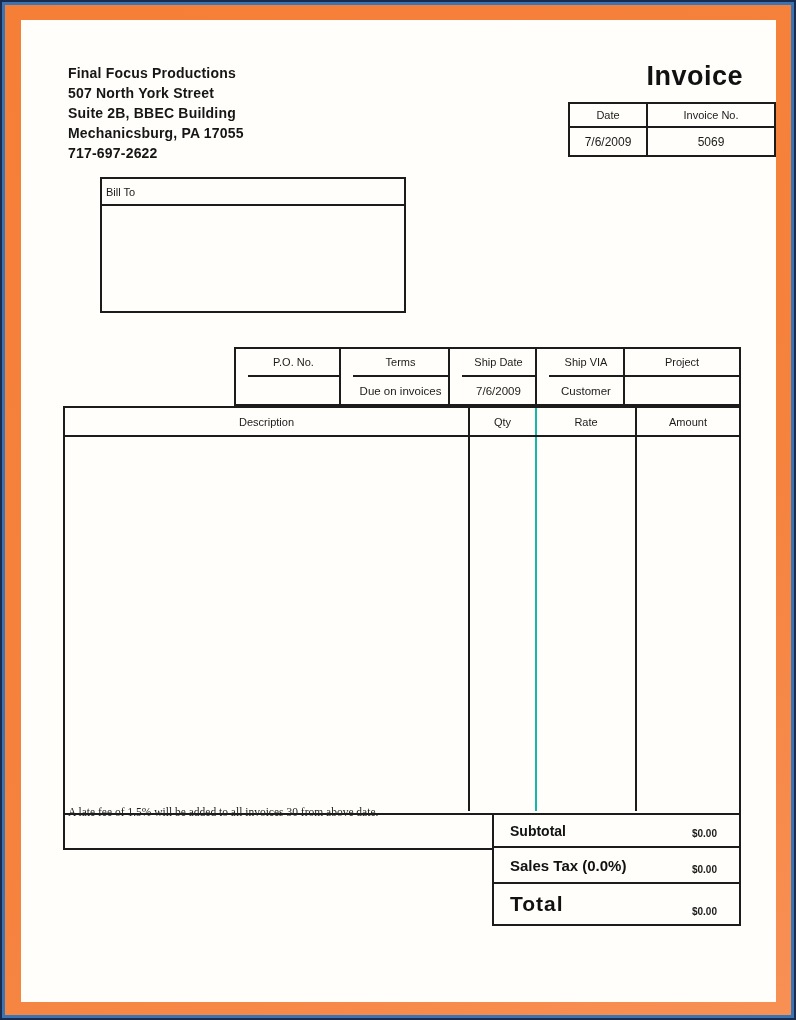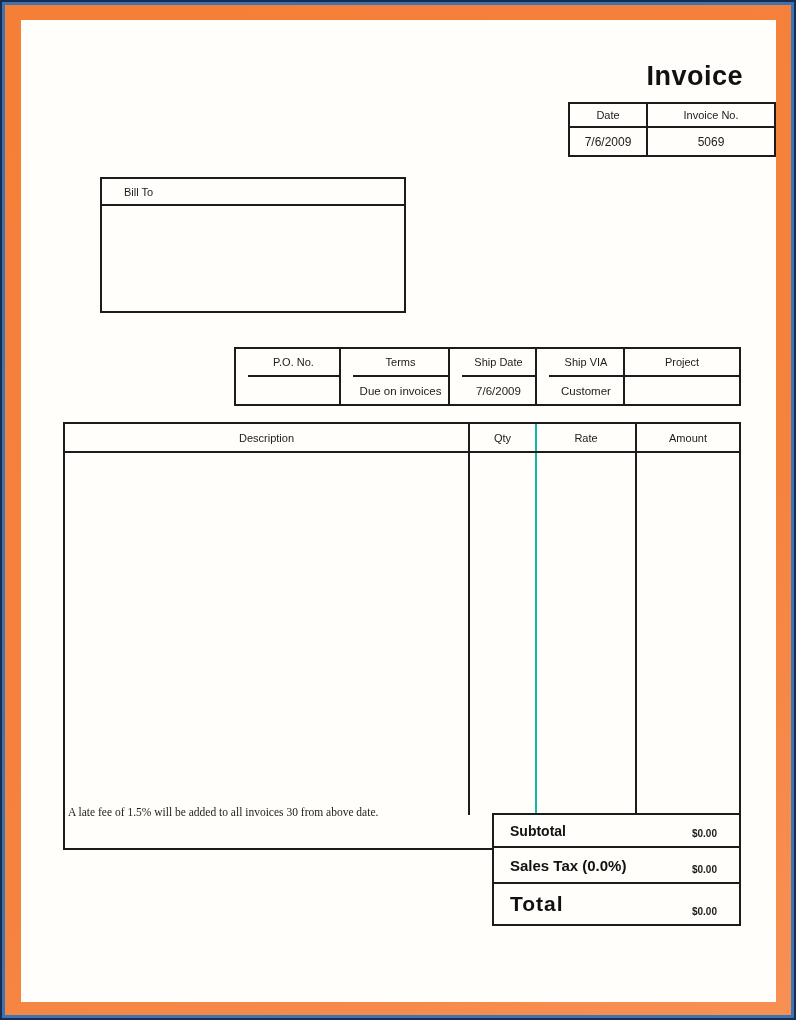--- a/index.html
+++ b/index.html
@@ -52,41 +52,41 @@
   .meta-table .hdr { border-bottom: 2px solid #1c1c1c; }
   .meta-table .c1 { border-right: 2px solid #1c1c1c; }
   .meta-table .val { font-size: 12px; }
   
   .bill-to {
     position: absolute; left: 100px; top: 177px; width: 306px; height: 136px;
     border: 2px solid #1c1c1c; background: #fffefa;
   }
   .bill-to .bill-hdr {
     height: 27px; border-bottom: 2px solid #1c1c1c;
-    font-size: 11px; line-height: 27px; padding-left: 22px;
+    font-size: 11px; line-height: 27px; padding-left: 4px;
   }
   .bill-to .bill-body { height: 103px; }
   
   .po-table {
     position: absolute; left: 234px; top: 347px; width: 507px; height: 59px;
     border: 2px solid #1c1c1c; background: #fffefa;
     display: grid;
     grid-template-columns: 105px 109px 87px 88px 1fr;
     grid-template-rows: 28px 1fr;
   }
   .po-table .cell {
     display: flex; align-items: center; justify-content: center;
     font-size: 11px;
   }
   .po-table .r1 { border-bottom: 2px solid #1c1c1c; }
   .po-table .cr { border-right: 2px solid #1c1c1c; margin-left: 12px; }
   .po-table .val { font-size: 11.5px; }
   
   .items-table {
-    position: absolute; left: 63px; top: 422px; width: 678px; height: 409px;
+    position: absolute; left: 63px; top: 406px; width: 678px; height: 409px;
     border: 2px solid #1c1c1c; background: #fffefa;
   }
   .items-head { display: flex; height: 29px; border-bottom: 2px solid #1c1c1c; }
   .items-head .cell {
     display: flex; align-items: center; justify-content: center;
     font-size: 11px;
   }
   .items-body { display: flex; height: 374px; }
   .col-desc  { width: 405px; border-right: 2px solid #1c1c1c; }
   .col-qty   { width: 67px;  border-right: 2px solid #14b8a6; }
@@ -123,20 +123,27 @@
     font-size: 11.5px; color: #222;
   }
 </style>
 </head>
 <body>
 
 <div class="canvas">
   <div class="orange-frame"></div>
   <div class="page"></div>
 
+  <div class="company">
+    <div>Final Focus Productions</div>
+    <div>507 North York Street</div>
+    <div>Suite 2B, BBEC Building</div>
+    <div>Mechanicsburg, PA  17055</div>
+    <div>717-697-2622</div>
+  </div>
 
   <div class="invoice-title">Invoice</div>
 
   <div class="meta-table">
     <div class="cell hdr c1">Date</div>
     <div class="cell hdr">Invoice No.</div>
     <div class="cell val c1">7/6/2009</div>
     <div class="cell val">5069</div>
   </div>
 

